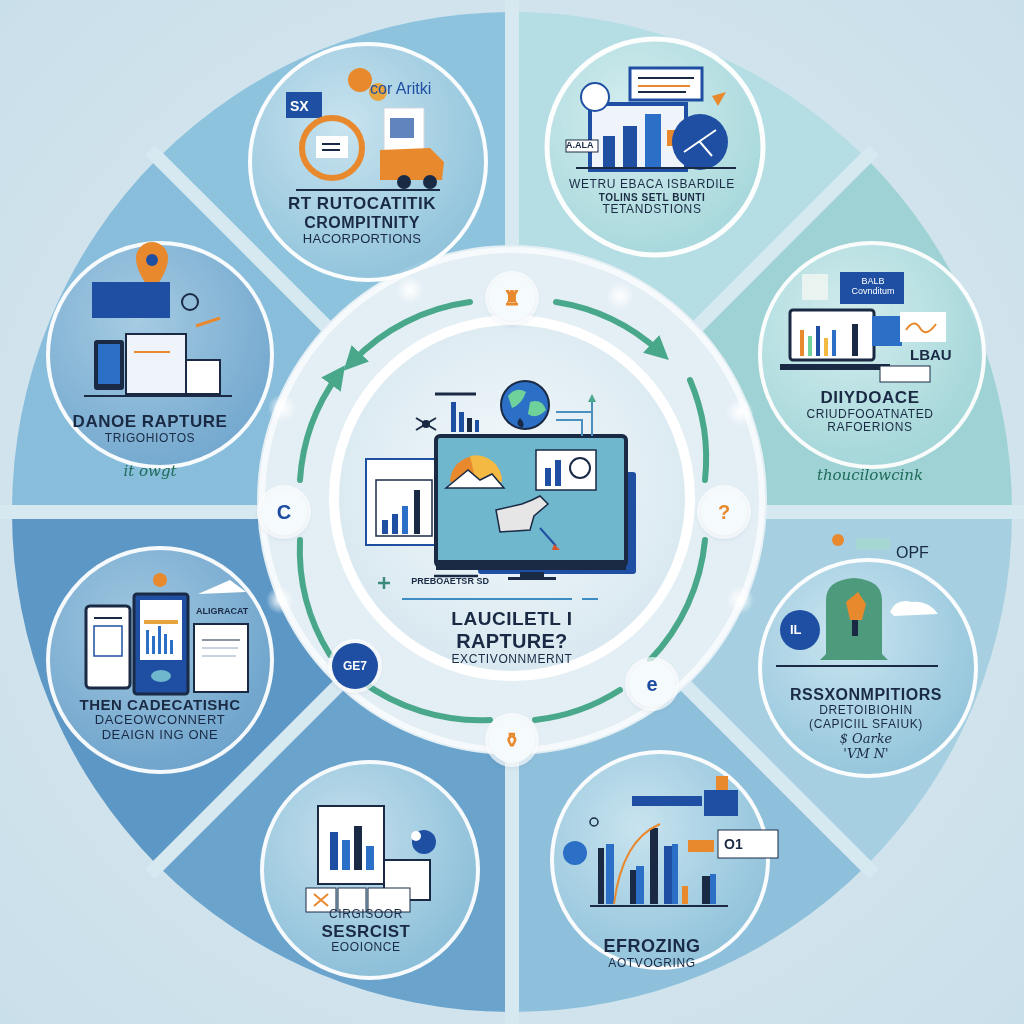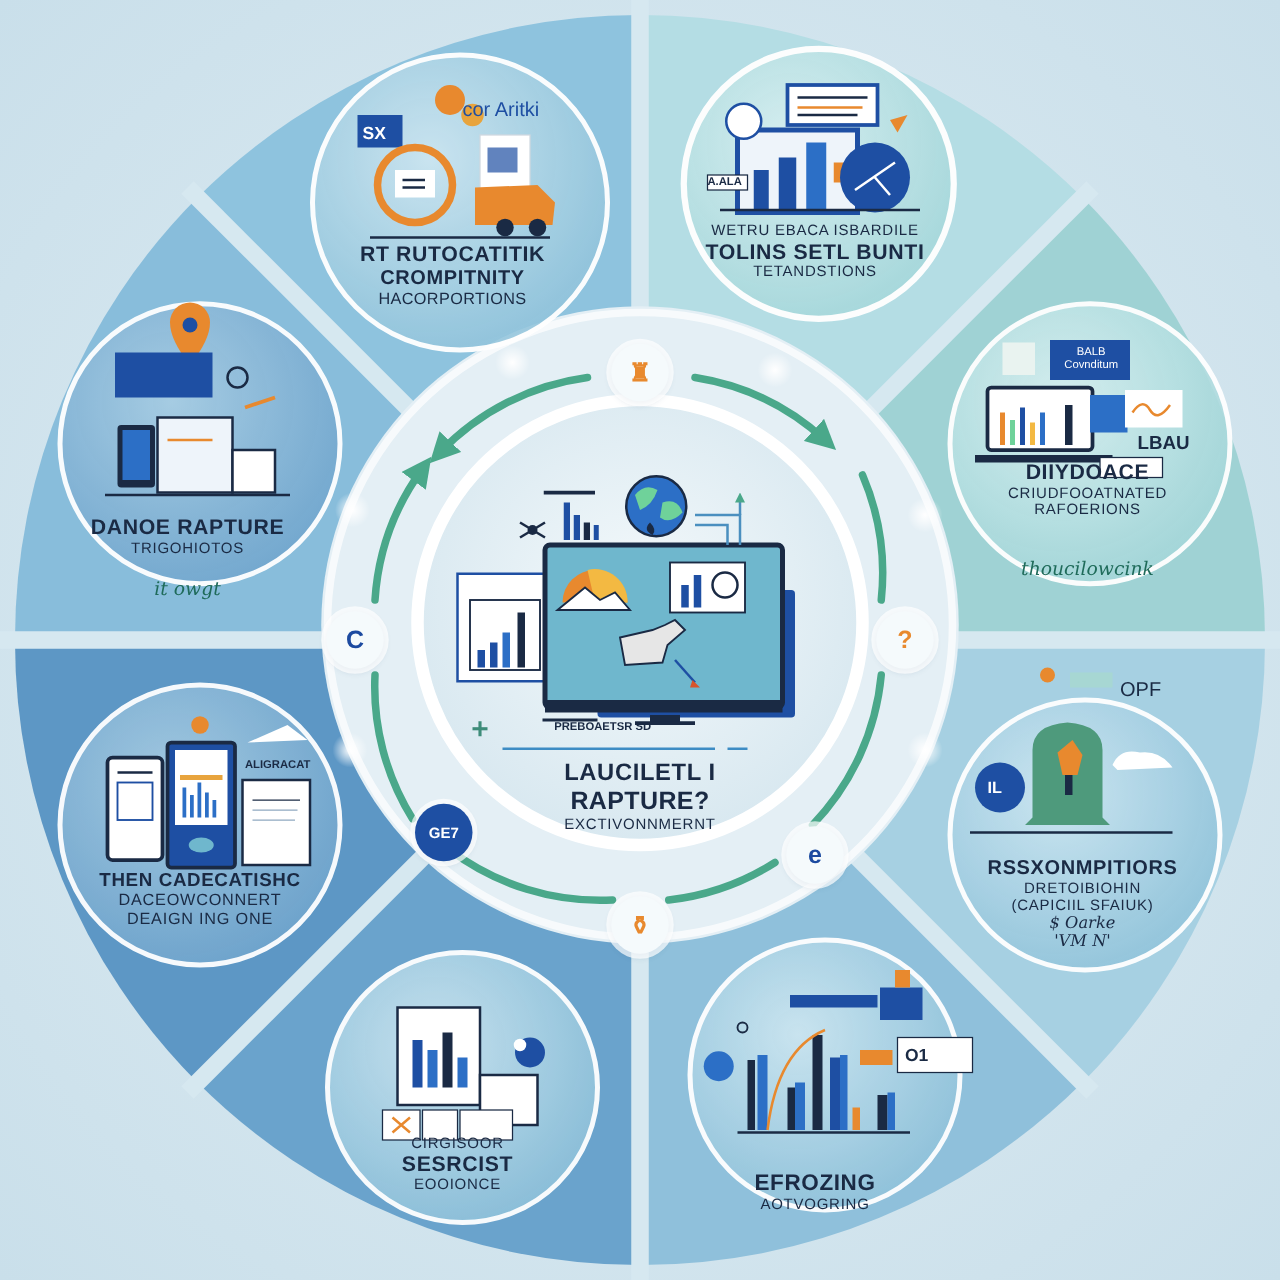--- a/index.html
+++ b/index.html
@@ -336,39 +336,39 @@
 </svg>
 
 <div class="node" style="left:512px;top:298px;color:#e8892e;">♜</div>
 <div class="node" style="left:724px;top:512px;color:#e8892e;">?</div>
 <div class="node" style="left:652px;top:684px;">e</div>
 <div class="node" style="left:512px;top:740px;color:#e8892e;">⚱</div>
 <div class="node dark" style="left:355px;top:666px;">GE7</div>
 <div class="node" style="left:284px;top:512px;">C</div>
 
 <div class="label center-label" style="left:512px;top:608px;">
-  <span class="small-text" style="position:absolute;left:-40px;top:-32px;font-size:9px;margin-left:32px;">PREBOAETSR SD</span>
+  <span class="small-text" style="position:absolute;left:-40px;top:-32px;font-size:9px;">PREBOAETSR SD</span>
   <span class="t1">LAUCILETL I</span>
   <span class="t2">RAPTURE?</span>
   <span class="t3">EXCTIVONNMERNT</span>
 </div>
 
 <div class="label" style="left:362px;top:194px;">
   <span class="t1">RT RUTOCATITIK</span>
   <span class="t1" style="font-size:16px;">CROMPITNITY</span>
   <span class="t2" style="font-size:13px;">HACORPORTIONS</span>
 </div>
 
 <div class="label" style="left:652px;top:178px;">
   <span class="t3">WETRU EBACA ISBARDILE</span>
-  <span class="t1" style="font-size:17px;">TOLINS SETL BUNTI</span>
+  <span class="t1" style="font-size:10px;">TOLINS SETL BUNTI</span>
   <span class="t3">TETANDSTIONS</span>
 </div>
 
-<div class="label" style="left:870px;top:368px;">
+<div class="label" style="left:870px;top:388px;">
   <span class="t1">DIIYDOACE</span>
   <span class="t3">CRIUDFOOATNATED</span>
   <span class="t3">RAFOERIONS</span>
   <span class="hand" style="margin-top:32px;">thoucilowcink</span>
 </div>
 
 <div class="label" style="left:866px;top:686px;">
   <span class="t1" style="font-size:16px;">RSSXONMPITIORS</span>
   <span class="t3">DRETOIBIOHIN</span>
   <span class="t3">(CAPICIIL SFAIUK)</span>

